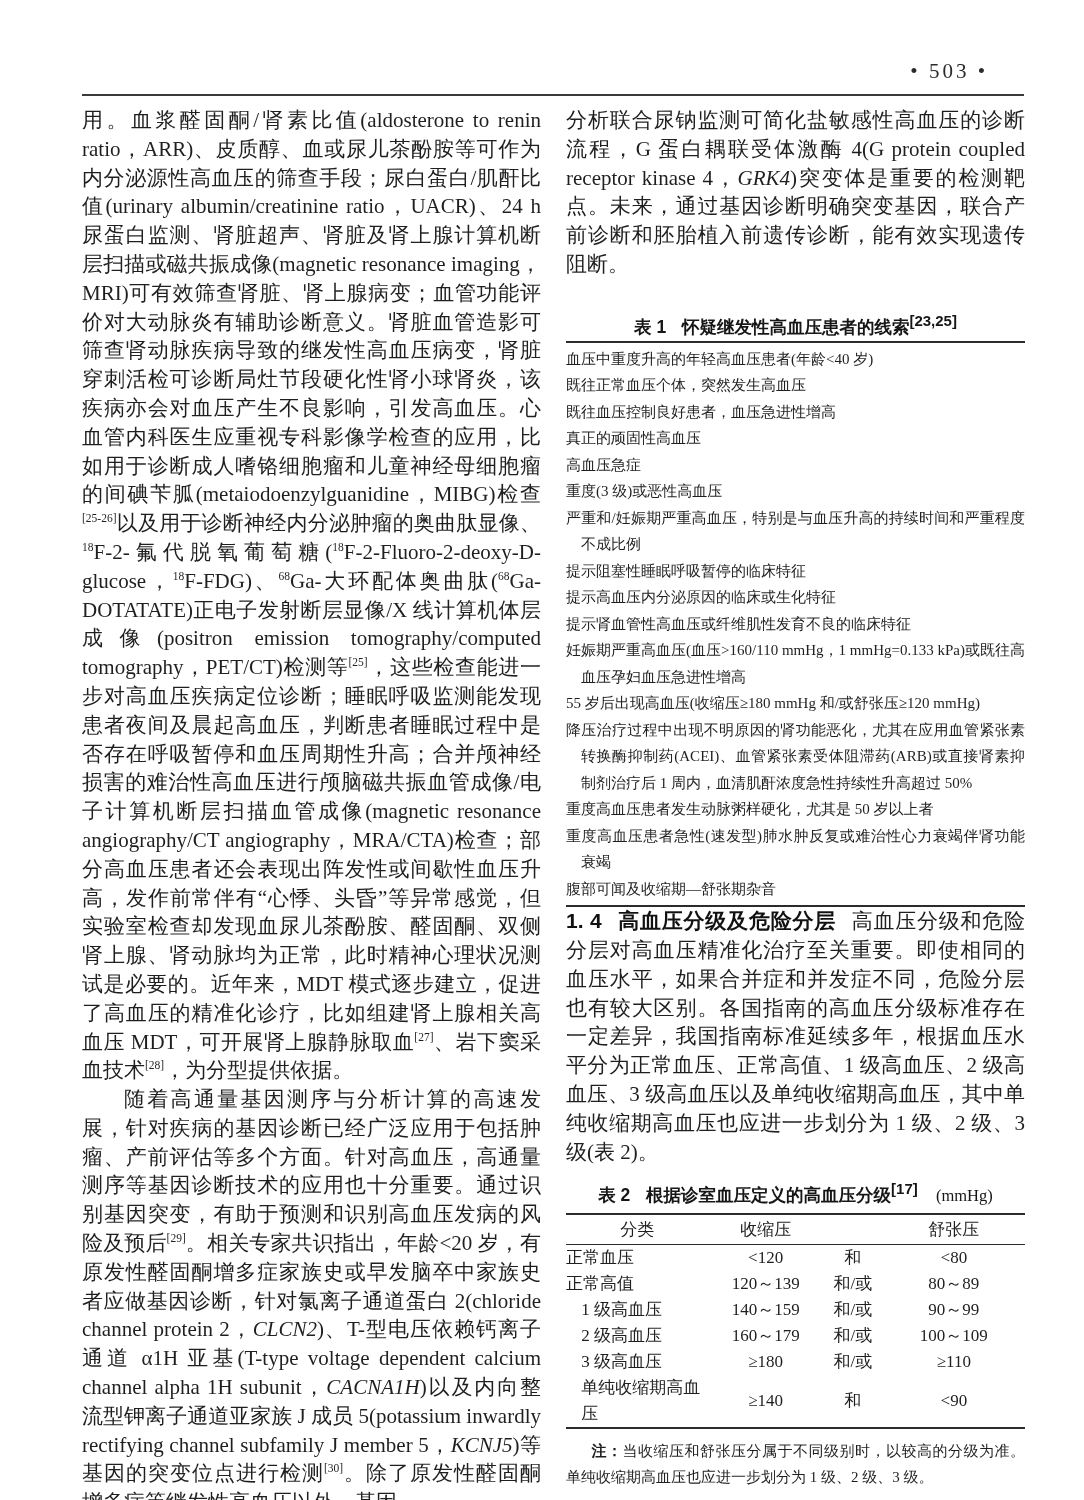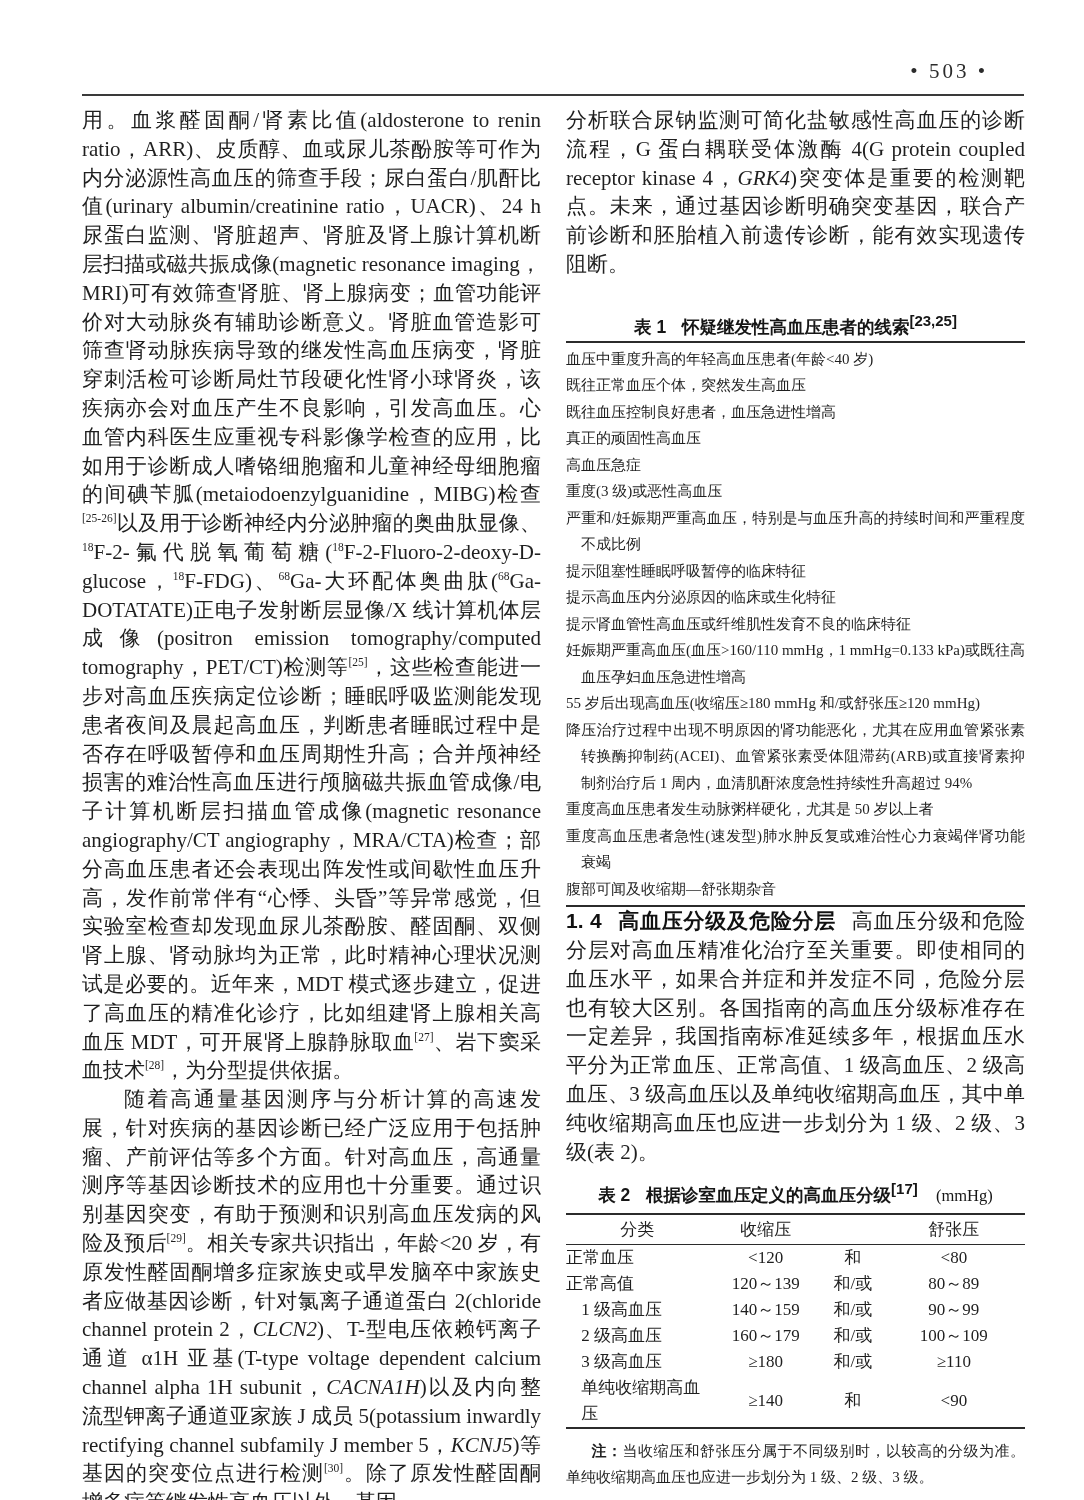--- a/index.html
+++ b/index.html
@@ -100,21 +100,21 @@
       <div class="entry">既往血压控制良好患者，血压急进性增高</div>
       <div class="entry">真正的顽固性高血压</div>
       <div class="entry">高血压急症</div>
       <div class="entry">重度(3 级)或恶性高血压</div>
       <div class="entry">严重和/妊娠期严重高血压，特别是与血压升高的持续时间和严重程度不成比例</div>
       <div class="entry">提示阻塞性睡眠呼吸暂停的临床特征</div>
       <div class="entry">提示高血压内分泌原因的临床或生化特征</div>
       <div class="entry">提示肾血管性高血压或纤维肌性发育不良的临床特征</div>
       <div class="entry">妊娠期严重高血压(血压&gt;160/110 mmHg，1 mmHg=0.133 kPa)或既往高血压孕妇血压急进性增高</div>
       <div class="entry">55 岁后出现高血压(收缩压≥180 mmHg 和/或舒张压≥120 mmHg)</div>
-      <div class="entry">降压治疗过程中出现不明原因的肾功能恶化，尤其在应用血管紧张素转换酶抑制药(ACEI)、血管紧张素受体阻滞药(ARB)或直接肾素抑制剂治疗后 1 周内，血清肌酐浓度急性持续性升高超过 94%</div>
+      <div class="entry">降压治疗过程中出现不明原因的肾功能恶化，尤其在应用血管紧张素转换酶抑制药(ACEI)、血管紧张素受体阻滞药(ARB)或直接肾素抑制剂治疗后 1 周内，血清肌酐浓度急性持续性升高超过 50%</div>
       <div class="entry">重度高血压患者发生动脉粥样硬化，尤其是 50 岁以上者</div>
       <div class="entry">重度高血压患者急性(速发型)肺水肿反复或难治性心力衰竭伴肾功能衰竭</div>
       <div class="entry">腹部可闻及收缩期—舒张期杂音</div>
     </div>
 
   <p class="para sec"><b class="sec-head"><span>1. 4</span><span class="sec-gap"></span><span>高血压分级及危险分层</span></b><span id="sec-body">高血压分级和危险分层对高血压精准化治疗至关重要。即使相同的血压水平，如果合并症和并发症不同，危险分层也有较大区别。各国指南的高血压分级标准存在一定差异，我国指南标准延续多年，根据血压水平分为正常血压、正常高值、1 级高血压、2 级高血压、3 级高血压以及单纯收缩期高血压，其中单纯收缩期高血压也应进一步划分为 1 级、2 级、3 级(表 2)。</span></p>
 
   <p class="tbl-title t2-title"><span>表 2</span><span class="tbl-gap"></span><span>根据诊室血压定义的高血压分级</span><sup class="ref">[17]</sup><span class="t2-unit">(mmHg)</span></p>
 
   <table class="t2">

